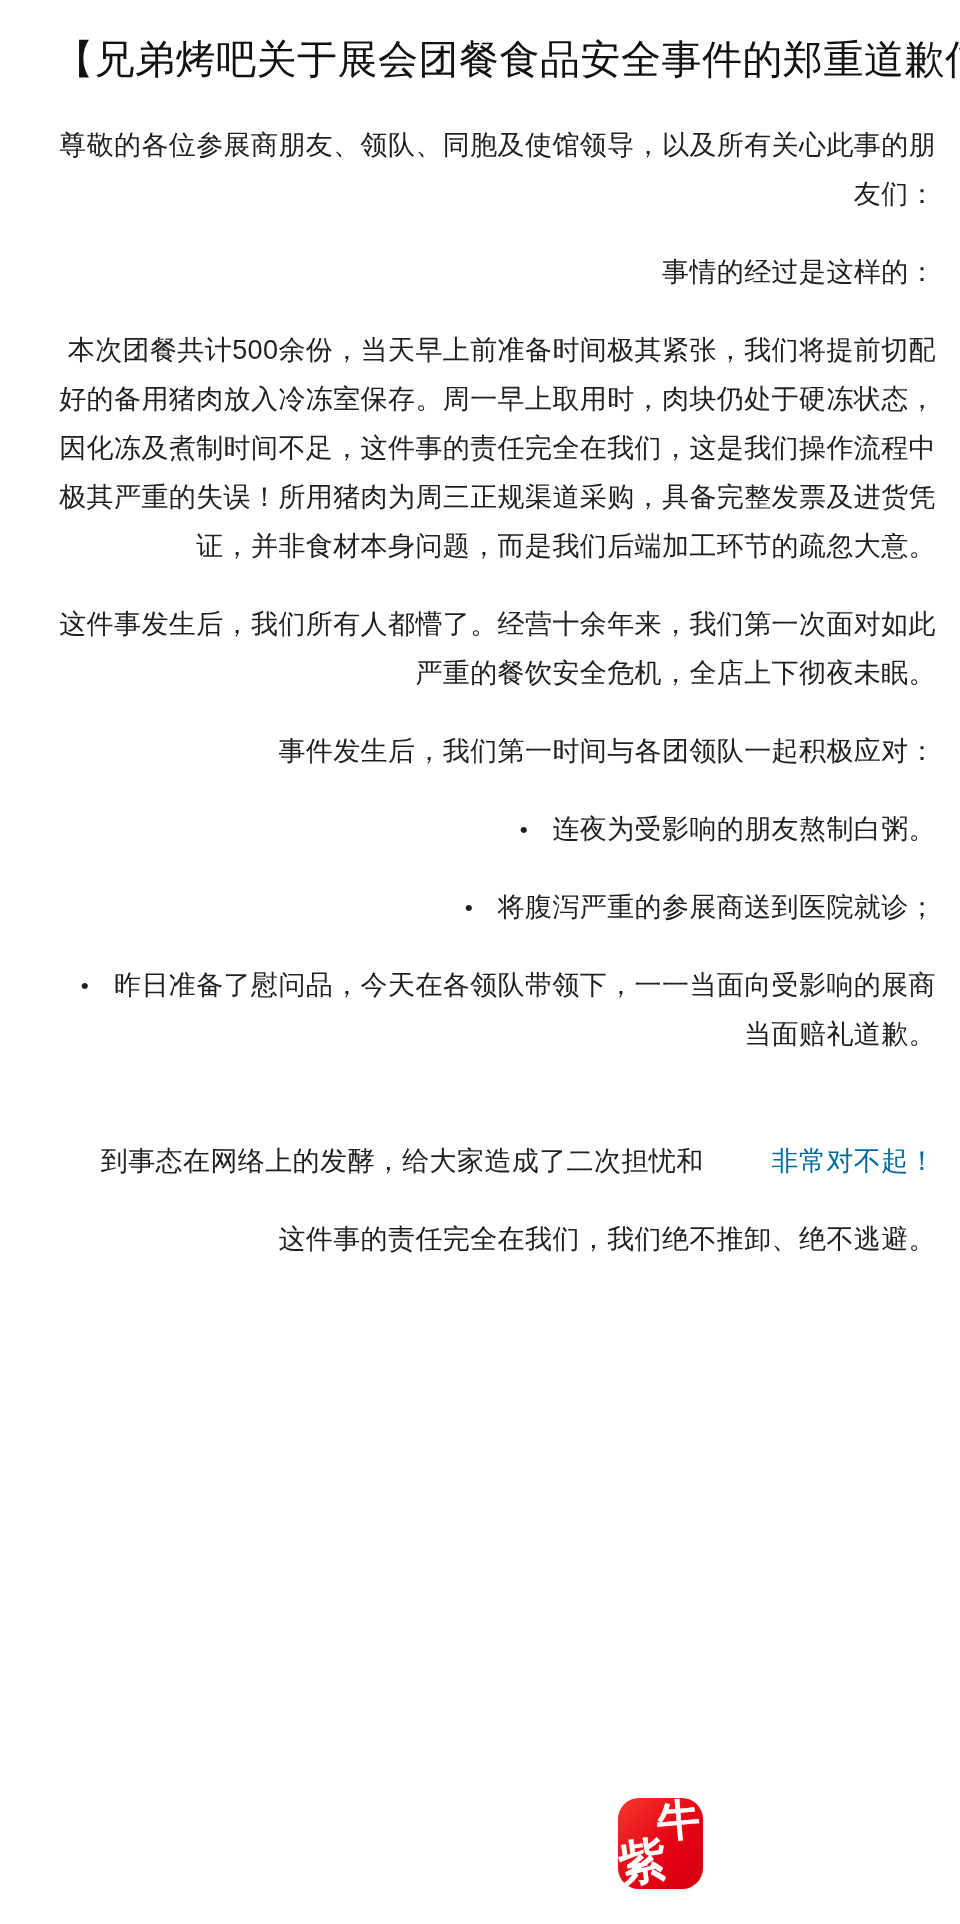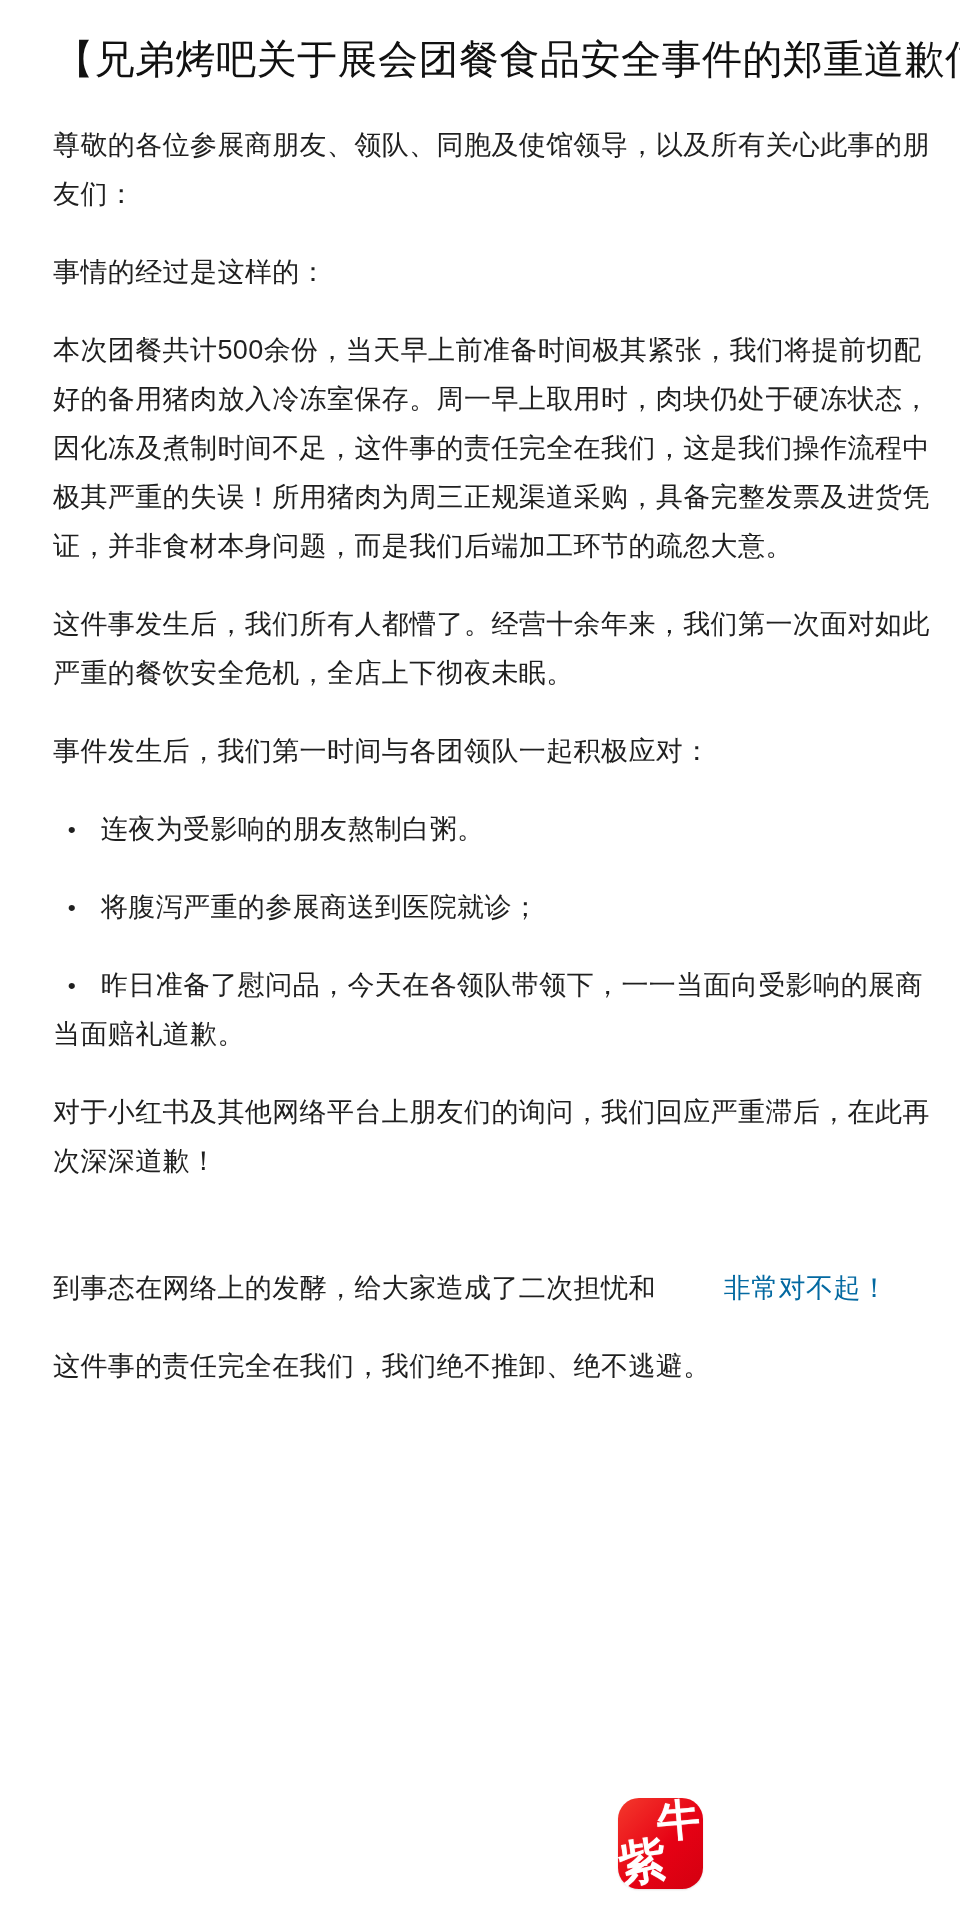--- a/index.html
+++ b/index.html
@@ -31,20 +31,21 @@
     letter-spacing: 0.5px;
     white-space: nowrap;
   }
   p.para {
     margin: 29px 0 0 0;
     font-size: 27px;
     line-height: 49px;
     color: #1f1f1f;
     white-space: pre-line;
     letter-spacing: 0.4px;
+    text-align: right;
   }
   p.para.first {
     margin-top: 37px;
   }
   p.bullet .dot {
     display: inline-block;
     margin-left: 14px;
     margin-right: 24px;
     transform: scale(0.85);
   }
@@ -117,22 +118,20 @@
   <p class="para bullet"><span class="dot">•</span><span class="btext">连夜为受影响的朋友熬制白粥。</span></p>
 
 
   <p class="para bullet"><span class="dot">•</span><span class="btext">将腹泻严重的参展商送到医院就诊；</span></p>
 
   <p class="para bullet"><span class="dot">•</span><span class="btext">昨日准备了慰问品，今天在各领队带领下，一一当面向受影响的展商
 当面赔礼道歉。</span></p>
 
 
 
-  <p class="para">对于小红书及其他网络平台上朋友们的询问，我们回应严重滞后，在此再
-次深深道歉！</p>
 
   <p class="para"><br><span>到事态在网络上的发酵，给大家造成了二次担忧和</span><span class="wm-gap"></span><span class="faded">非常对不起！</span></p>
 
   <p class="para">这件事的责任完全在我们，我们绝不推卸、绝不逃避。</p>
 
   <div class="ziniu" style="background: linear-gradient(135deg, rgb(244, 57, 44) 0%, rgb(230, 1, 20) 55%, rgb(211, 0, 16) 100%);">
       <span class="zi">紫</span>
       <span class="niu">牛</span>
     </div>
 

